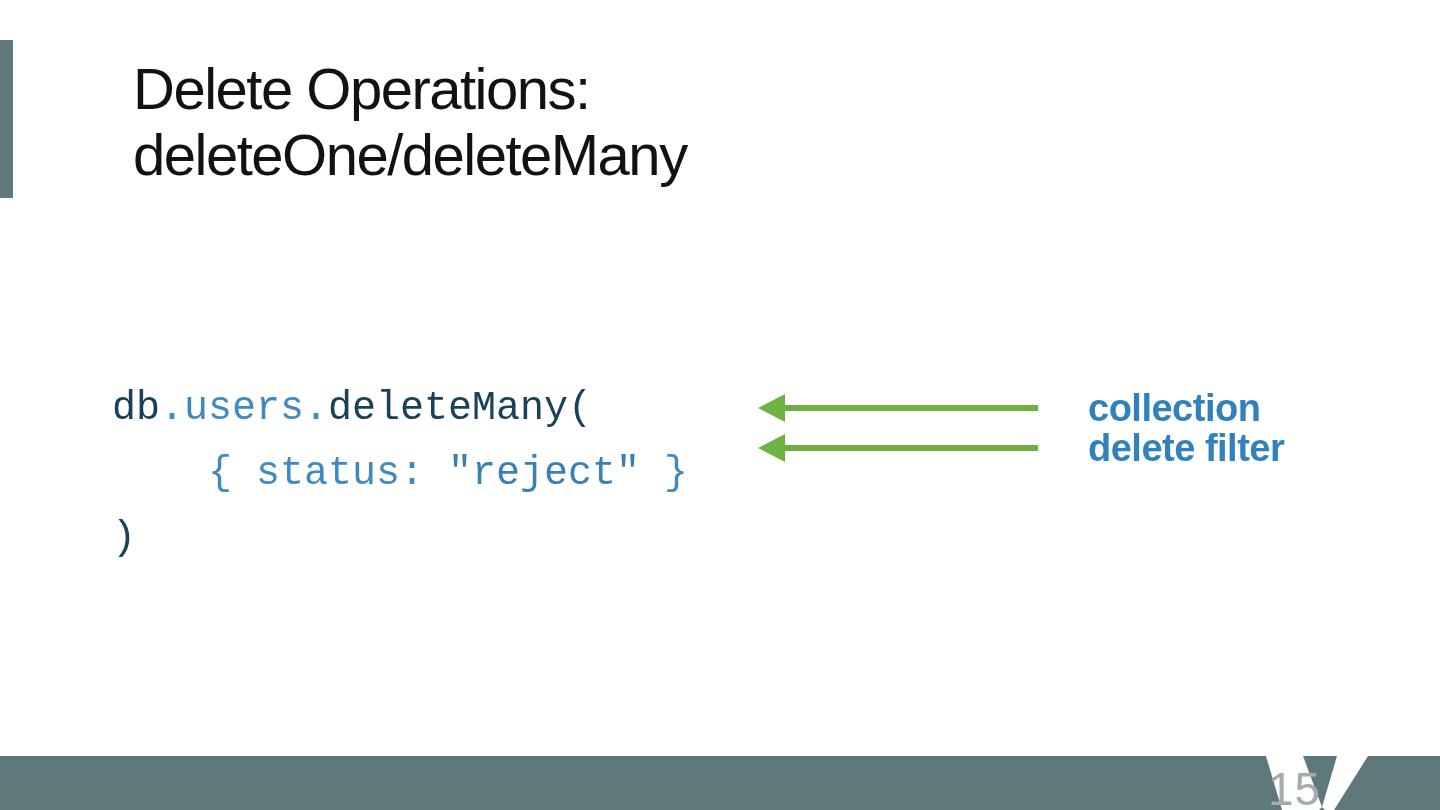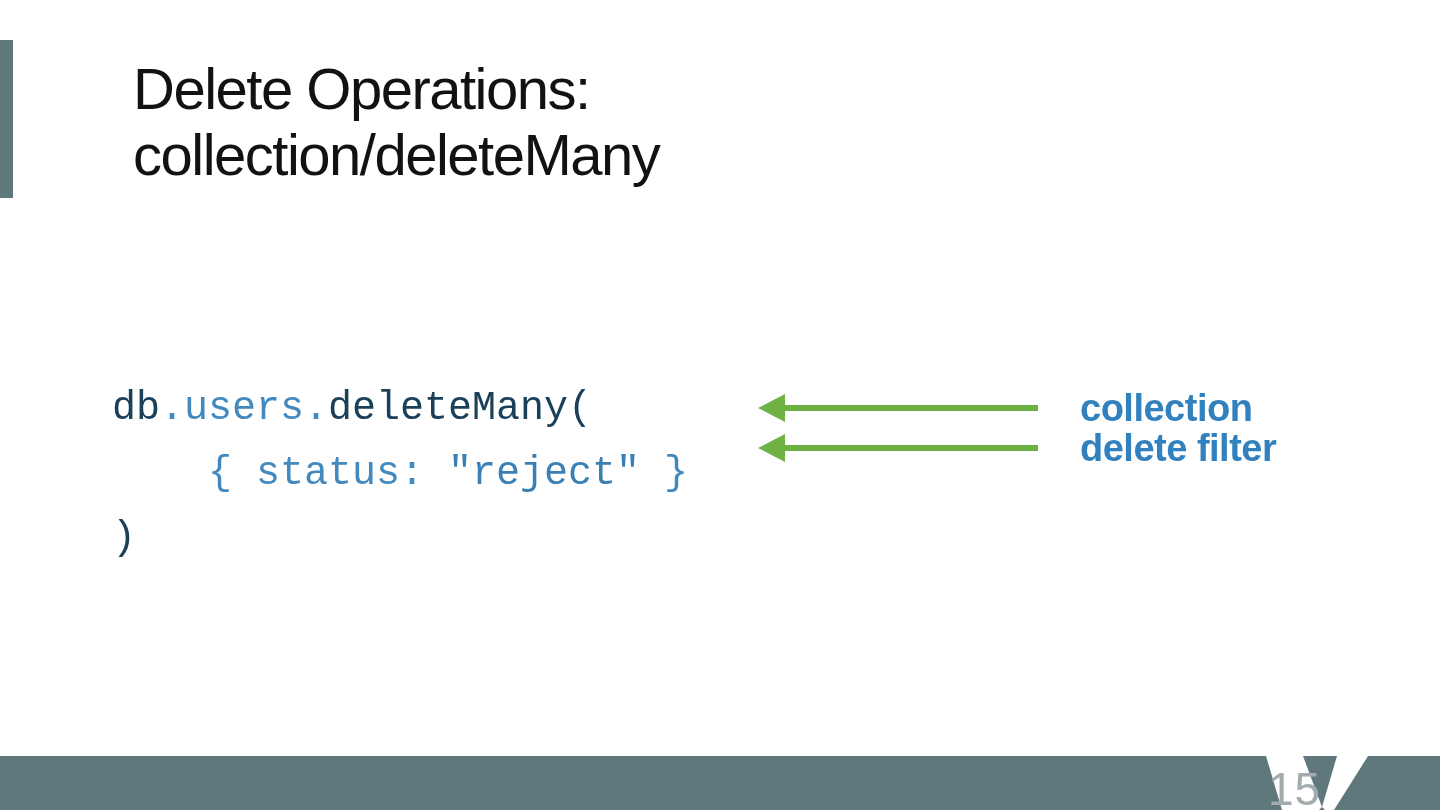--- a/index.html
+++ b/index.html
@@ -35,20 +35,21 @@
   .code-block{
     position:absolute;left:112px;top:376px;
     font-family:Liberation Mono, monospace;
     font-size:40px;line-height:65px;
     white-space:pre;
   }
   .annotation-row{
     position:absolute;left:758px;
     display:flex;align-items:center;
     height:40px;
+    gap:8px;
   }
   .annotation-row .arrow{width:280px;height:30px;flex:0 0 auto;}
   .annotation-row .annotation-label{
     margin-left:42px;
     font-size:38px;font-weight:600;letter-spacing:-0.5px;
     color:var(--label-blue);
     white-space:nowrap;
   }
   #annotation-row-0{top:388px;}
   #annotation-row-1{top:428px;}
@@ -60,21 +61,21 @@
     font-size:46px;color:var(--page-gray);
     letter-spacing:1px;
   }
 </style>
 </head>
 <body>
 
 <div class="accent-bar"></div>
 
 <h1 class="slide-title"><span>Delete Operations:</span><br>
-  <span>collection/deleteMany</span>
+  <span>deleteOne/deleteMany</span>
 </h1>
 
 <div class="code-block" id="code-block"><div><span style="color: rgb(26, 65, 88);">db</span><span style="color: rgb(65, 137, 191);">.</span><span style="color: rgb(65, 137, 191);">users</span><span style="color: rgb(65, 137, 191);">.</span><span style="color: rgb(26, 65, 88);">deleteMany(</span></div><div><span style="color: rgb(65, 137, 191);">    { status: </span><span style="color: rgb(59, 128, 181);">"reject"</span><span style="color: rgb(65, 137, 191);"> }</span></div><div><span style="color: rgb(26, 65, 88);">)</span></div></div>
 
 <div class="annotation-row" id="annotation-row-0">
   <svg class="arrow" viewBox="0 0 280 30" xmlns="http://www.w3.org/2000/svg">
     <polygon points="0,15 27,1 27,29" fill="var(--arrow-green)"></polygon>
     <rect x="25" y="12" width="255" height="6" fill="var(--arrow-green)"></rect>
   </svg>
   <span class="annotation-label">collection</span>

